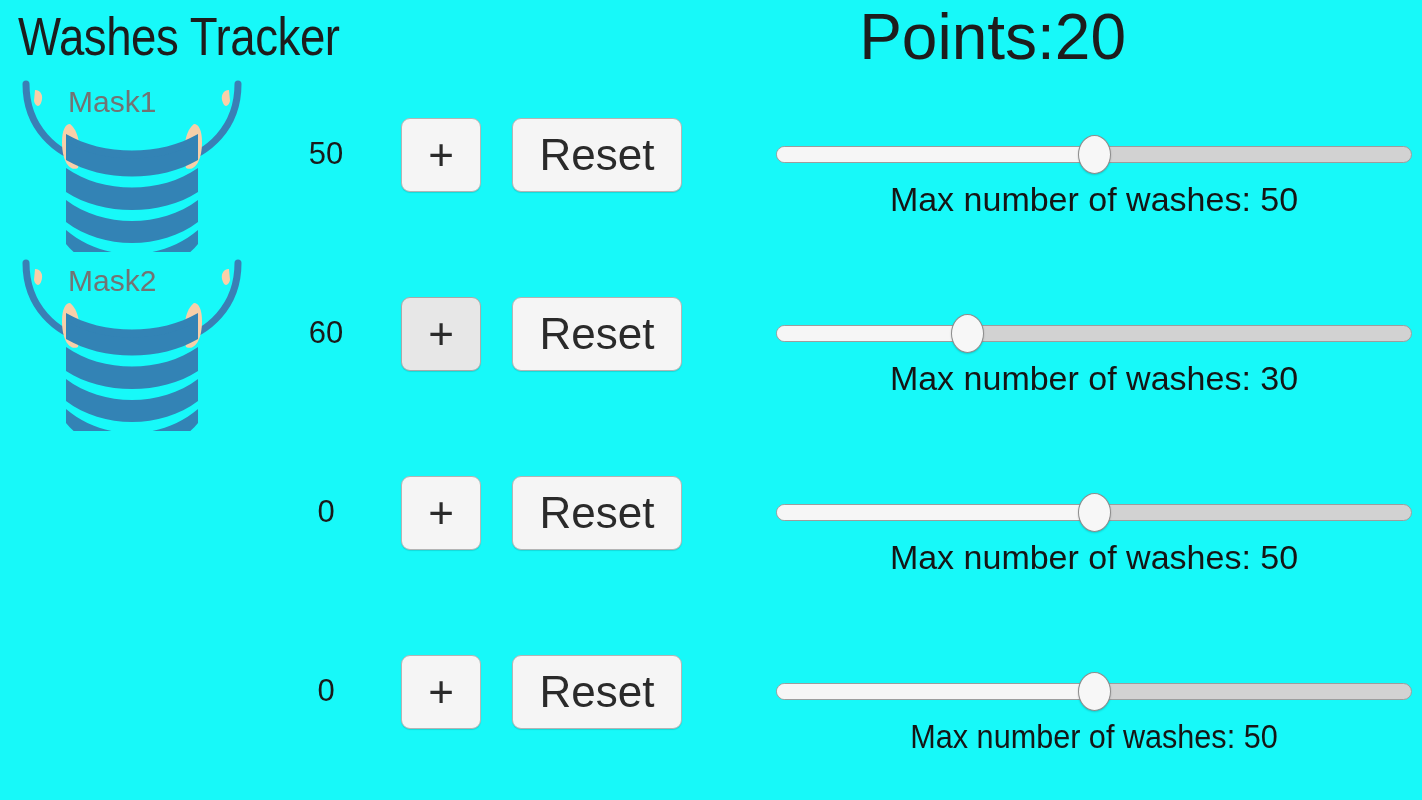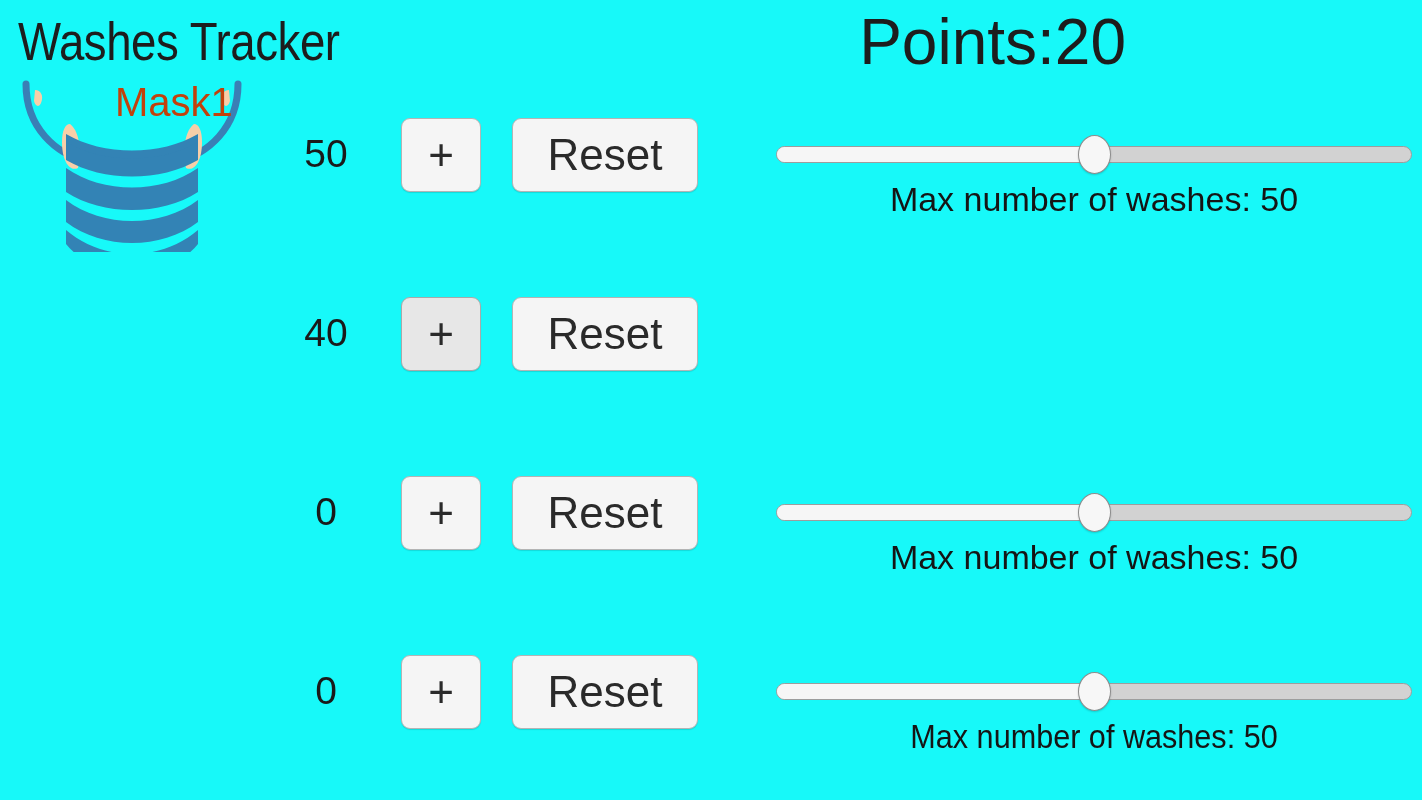--- a/index.html
+++ b/index.html
@@ -16,21 +16,21 @@
     position: relative;
   }
 
   
   .app-header {
     position: absolute;
     top: 0; left: 0;
     width: 1178px;
     height: 80px;
     display: flex;
-    align-items: center;
+    align-items: flex-start;
     justify-content: space-between;
     box-sizing: border-box;
     padding: 4px 52px 0 18px;
   }
   .app-title {
     font-size: 53px;
     line-height: 66px;
     font-weight: 400;
     letter-spacing: -0.5px;
     transform: scaleX(0.86);
@@ -62,36 +62,35 @@
     left: 8px;
     top: 0px;
     width: 248px;
     height: 179px;
   }
   .mask-svg { display:block; width: 248px; height: 176px; }
   .mask-label {
     position: absolute;
     left: 60px;
     top: 6px;
-    font-size: 40px;
+    font-size: 30px;
     line-height: 40px;
-    color: #c2410c;
+    color: #737373;
     white-space: nowrap;
     z-index: 3;
-    margin-left: 47px;
   }
 
   
   .count {
     position: absolute;
     top: 48px;
     left: 278px;
     width: 96px;
     text-align: center;
-    font-size: 39px;
+    font-size: 31px;
     line-height: 60px;
     color: #1a1a1a;
   }
 
   
   .btn {
     position: absolute;
     box-sizing: border-box;
     border: 1px solid #b4b4b4;
     border-radius: 9px;
@@ -110,21 +109,21 @@
     left: 401px;
     width: 80px;
     height: 74px;
     font-size: 44px;
     line-height: 44px;
   }
   .btn-plus.is-active { background: #e7e7e7; border-color: #a9a9a9; }
   .btn-reset {
     top: 42px;
     left: 512px;
-    width: 186px;
+    width: 170px;
     height: 74px;
     font-size: 44px;
     line-height: 48px;
   }
 
   
   .slider-wrap {
     position: absolute;
     left: 776px;
     top: 0;
@@ -231,26 +230,58 @@
         </div>
         <div class="slider-thumb" style="left: 50%;"></div>
       </div>
       <div class="slider-caption">Max number of washes: 50</div>
     </div>
 
   </div>
 
   <div class="mask-row">
 
-
-    <div class="count">40</div>
+    <div class="mask-cell">
+      <svg class="mask-svg" viewBox="0 0 248 176" aria-hidden="true">
+
+        <path d="M18 8 C18 52 48 78 80 86" fill="none" stroke="#3a7fb5" stroke-width="7" stroke-linecap="round"></path>
+
+        <path d="M230 8 C230 52 200 78 168 86" fill="none" stroke="#3a7fb5" stroke-width="7" stroke-linecap="round"></path>
+
+        <path d="M27 14 C33 14 36 20 33 27 C31 32 27 30 26 25 Z" fill="#f8cfa8"></path>
+        <path d="M221 14 C215 14 212 20 215 27 C217 32 221 30 222 25 Z" fill="#f8cfa8"></path>
+        <path d="M62 48 C70 54 74 70 70 92 C62 96 54 86 54 66 C54 55 57 48 62 48 Z" fill="#f8cfa8"></path>
+        <path d="M186 48 C178 54 174 70 178 92 C186 96 194 86 194 66 C194 55 191 48 186 48 Z" fill="#f8cfa8"></path>
+
+        <g fill="#3383b5">
+          <path d="M58 60 C95 84 153 84 190 60 L190 84 C153 106 95 106 58 84 Z"></path>
+          <path d="M58 92 C95 118 153 118 190 92 L190 116 C153 140 95 140 58 116 Z"></path>
+          <path d="M58 124 C95 152 153 152 190 124 L190 146 C153 174 95 174 58 146 Z"></path>
+          <path d="M58 154 C95 186 153 186 190 154 L190 168 C172 190 140 200 124 200 C108 200 76 190 58 168 Z"></path>
+        </g>
+
+        <path d="M58 58 C95 80 153 80 190 58 L190 66 C153 88 95 88 58 66 Z" fill="#3383b5"></path>
+      </svg>
+      <div class="mask-label">Mask2</div>
+    </div>
+
+    <div class="count">60</div>
 
     <button class="btn btn-plus is-active">+</button>
     <button class="btn btn-reset">Reset</button>
 
+    <div class="slider-wrap">
+      <div class="slider">
+        <div class="slider-track">
+          <div class="slider-fill" style="width: 30%;"></div>
+        </div>
+        <div class="slider-thumb" style="left: 30%;"></div>
+      </div>
+      <div class="slider-caption">Max number of washes: 30</div>
+    </div>
 
   </div>
 
   <div class="mask-row">
 
 
     <div class="count">0</div>
 
     <button class="btn btn-plus">+</button>
     <button class="btn btn-reset">Reset</button>

